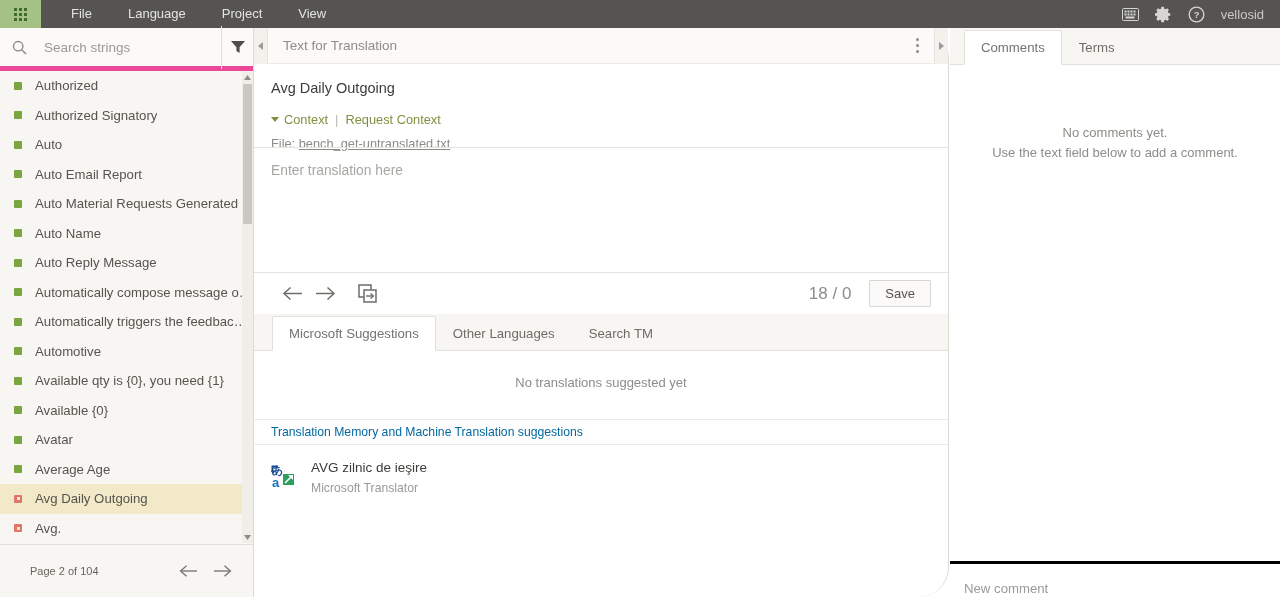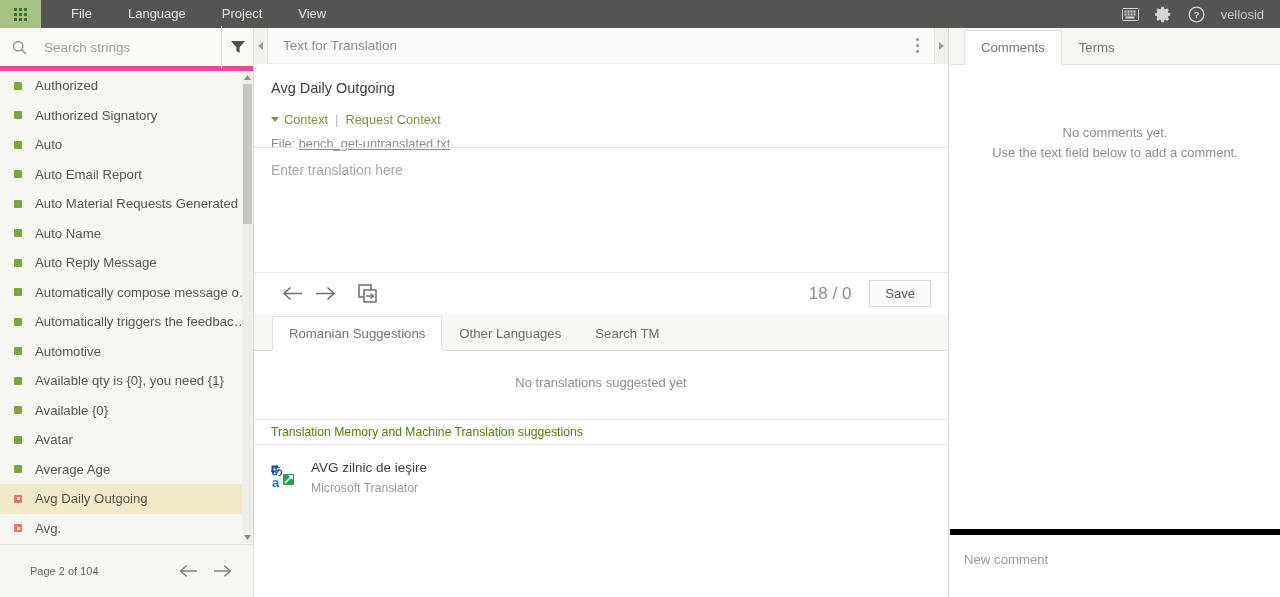--- a/index.html
+++ b/index.html
@@ -124,20 +124,21 @@
   .pg-arrow {
     width: 26px; height: 26px; display: flex;
     align-items: center; justify-content: center; cursor: pointer;
   }
 
   
   #editor {
     position: absolute; top: 28px; left: 254px;
     width: 695px; height: 569px; background: #ffffff;
     border-right: 1px solid #dcdad4;
+    border-radius: 30px;
   }
   #editor-header {
     height: 36px; background: #fbfaf8;
     border-bottom: 1px solid #edebe6;
     display: flex; align-items: center; position: relative;
   }
   .collapse-tab {
     width: 14px; height: 36px; background: #f3f1ec;
     display: flex; align-items: center; justify-content: center;
     cursor: pointer; border-right: 1px solid #e6e4df;
@@ -225,21 +226,21 @@
   #no-suggestions {
     position: absolute; top: 323px; left: 0;
     width: 694px; height: 62px;
     display: flex; align-items: center; justify-content: center;
     font-size: 13px; color: #8d8c87;
   }
   #tm-header {
     position: absolute; top: 391px; left: 0;
     width: 694px; height: 26px;
     border-top: 1px solid #eceae5; border-bottom: 1px solid #eceae5;
-    font-size: 12.2px; color: #4d7c0f;
+    font-size: 12.2px; color: #0369a1;
     padding-left: 17px; display: flex; align-items: center;
   }
   .tm-row {
     position: absolute; top: 425px; left: 0;
     width: 694px; display: flex; padding: 7px 0 7px 17px;
     cursor: pointer;
   }
   .tm-icon { width: 26px; height: 26px; margin: 2px 14px 0 0; flex: 0 0 26px; }
   .tm-text { font-size: 13.5px; color: #3d3c39; }
   .tm-provider { font-size: 12.2px; color: #9b9a96; margin-top: 6px; }
@@ -253,22 +254,22 @@
     height: 37px; background: #f7f6f2;
     border-bottom: 1px solid #e2e0da;
     display: flex; align-items: flex-end; padding-left: 14px;
   }
   #right-empty {
     padding-top: 58px; text-align: center;
     font-size: 13px; color: #8d8c87; line-height: 20px;
   }
   #new-comment-wrap {
     position: absolute; bottom: 0; left: 0;
-    width: 330px; height: 68px;
-    border-top: 6px solid #000000;
+    width: 330px; height: 36px;
+    border-top: 3px solid #000000;
     margin-top: 36px;
   }
   #new-comment {
     width: 100%; height: 100%; border: none; outline: none; resize: none;
     font-family: "Liberation Sans", sans-serif;
     font-size: 13.2px; color: #3d3c39;
     padding: 17px 0 0 14px; background: transparent;
   }
   #new-comment::placeholder { color: #9b9a97; }
 </style>
@@ -501,21 +502,21 @@
         <rect x="6" y="6" width="12" height="12" fill="#ffffff" stroke="#6e6d68" stroke-width="1.5"></rect>
         <line x1="8" y1="12" x2="15" y2="12" stroke="#6e6d68" stroke-width="1.4"></line>
         <polyline points="12.5,9.5 15.4,12 12.5,14.5" fill="none" stroke="#6e6d68" stroke-width="1.4"></polyline>
       </svg>
     </span>
     <span id="char-count">18 / 0</span>
     <button id="save-button">Save</button>
   </div>
 
   <div id="sugg-tabs">
-    <div class="stab active">Romanian Suggestions</div>
+    <div class="stab active">Microsoft Suggestions</div>
     <div class="stab">Other Languages</div>
     <div class="stab">Search TM</div>
   </div>
 
   <div id="no-suggestions">No translations suggested yet</div>
 
   <div id="tm-header">Translation Memory and Machine Translation suggestions</div>
 
   <div class="tm-row">
     <span class="tm-icon">

